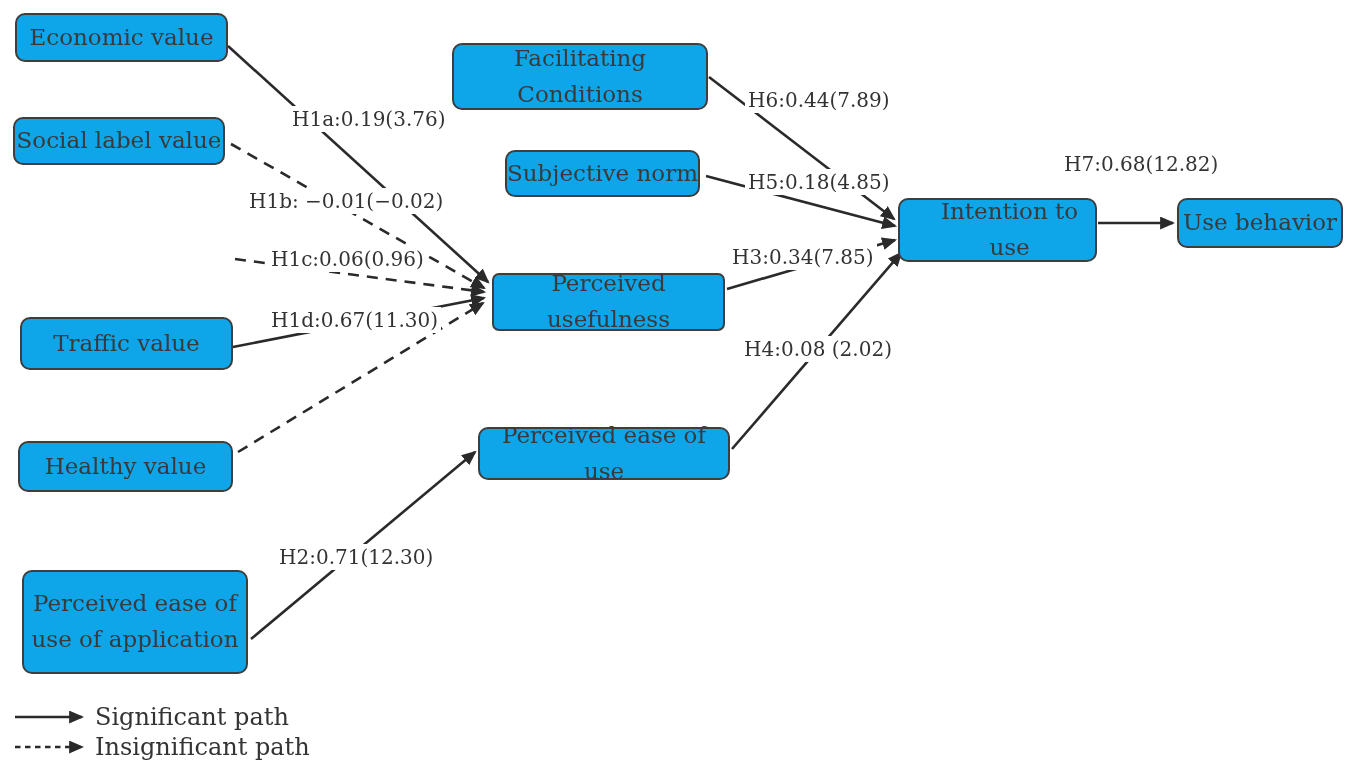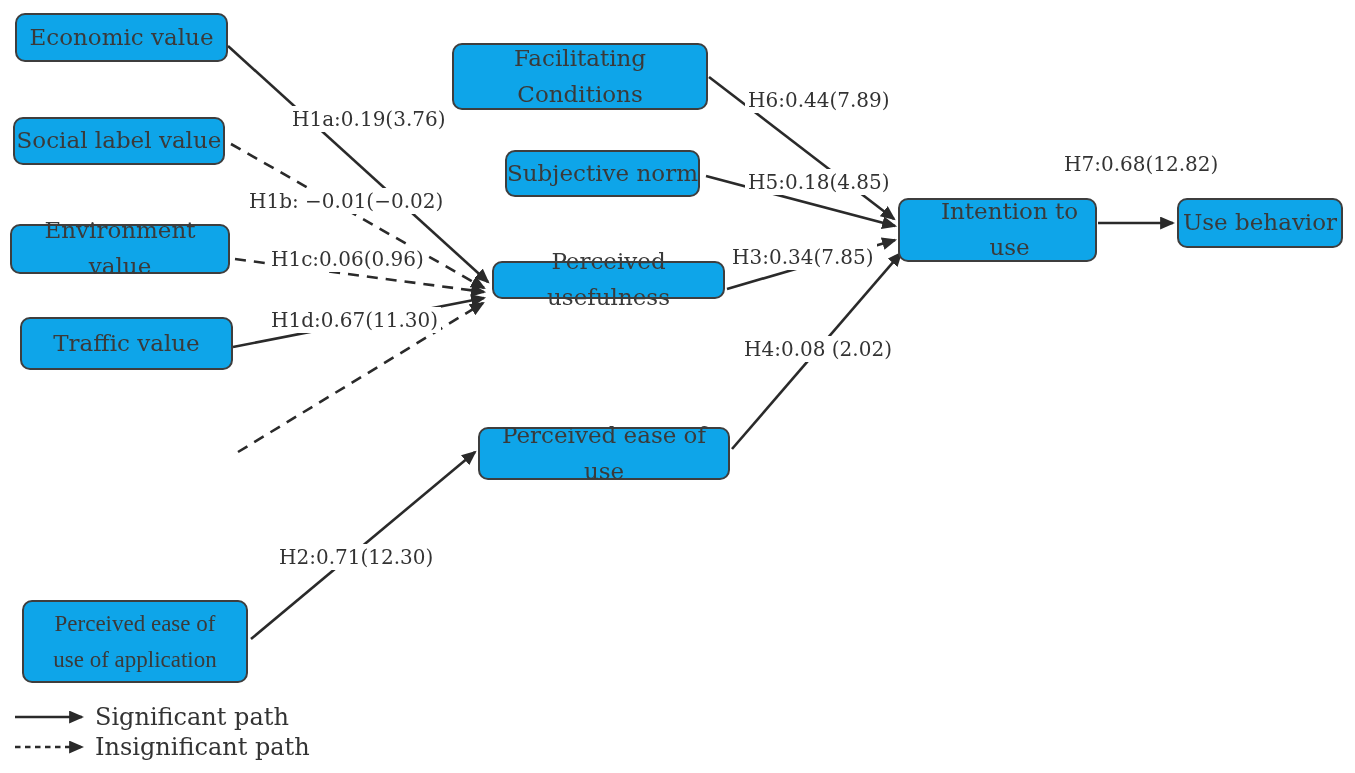--- a/index.html
+++ b/index.html
@@ -80,27 +80,27 @@
     <line class="dashed" x1="231" y1="144" x2="484" y2="288" marker-end="url(#arrow)"></line>
     <line class="dashed" x1="235" y1="259" x2="484" y2="292" marker-end="url(#arrow)"></line>
     <line class="dashed" x1="238" y1="452" x2="483" y2="303" marker-end="url(#arrow)"></line>
 
     <line x1="15" y1="717" x2="82" y2="717" marker-end="url(#arrow)"></line>
     <line class="dashed-short" x1="15" y1="747" x2="82" y2="747" marker-end="url(#arrow)"></line>
   </svg>
 
   <div class="node" style="left:15px;  top:13px;  width:213px; height:49px;">Economic value</div>
   <div class="node" style="left:13px;  top:117px; width:212px; height:48px;">Social label value</div>
-  <div class="node" style="left:10px;  top:224px; width:220px; height:50px;">Environment value</div>
   <div class="node" style="left:20px;  top:317px; width:213px; height:53px;">Traffic value</div>
-  <div class="node" style="left:22px;  top:600px; width:226px; height:83px;font-family:Liberation Serif, serif;">Perceived ease of
+  <div class="node" style="left:18px;  top:441px; width:215px; height:51px;">Healthy value</div>
+  <div class="node" style="left:22px;  top:570px; width:226px; height:104px;">Perceived ease of
 use of application</div>
   <div class="node" style="left:452px; top:43px;  width:256px; height:67px;">Facilitating Conditions</div>
   <div class="node" style="left:505px; top:150px; width:195px; height:47px;">Subjective norm</div>
-  <div class="node" style="left:492px; top:261px; width:233px; height:38px;">Perceived usefulness</div>
+  <div class="node" style="left:492px; top:273px; width:233px; height:58px;border-radius:7px;">Perceived usefulness</div>
   <div class="node" style="left:478px; top:427px; width:252px; height:53px;">Perceived ease of use</div>
   <div class="node" style="left:898px; top:198px; width:199px; height:64px;padding-left:24px;">Intention to use</div>
   <div class="node" style="left:1177px;top:198px; width:166px; height:50px;">Use behavior</div>
 
   <div class="plabel" style="left:289px;  top:106px;">H1a:0.19(3.76)</div>
   <div class="plabel" style="left:246px;  top:188px;">H1b: −0.01(−0.02)</div>
   <div class="plabel" style="left:268px;  top:246px;">H1c:0.06(0.96)</div>
   <div class="plabel" style="left:268px;  top:307px;">H1d:0.67(11.30)</div>
   <div class="plabel" style="left:276px;  top:544px;">H2:0.71(12.30)</div>
   <div class="plabel" style="left:729px;  top:244px;">H3:0.34(7.85)</div>

